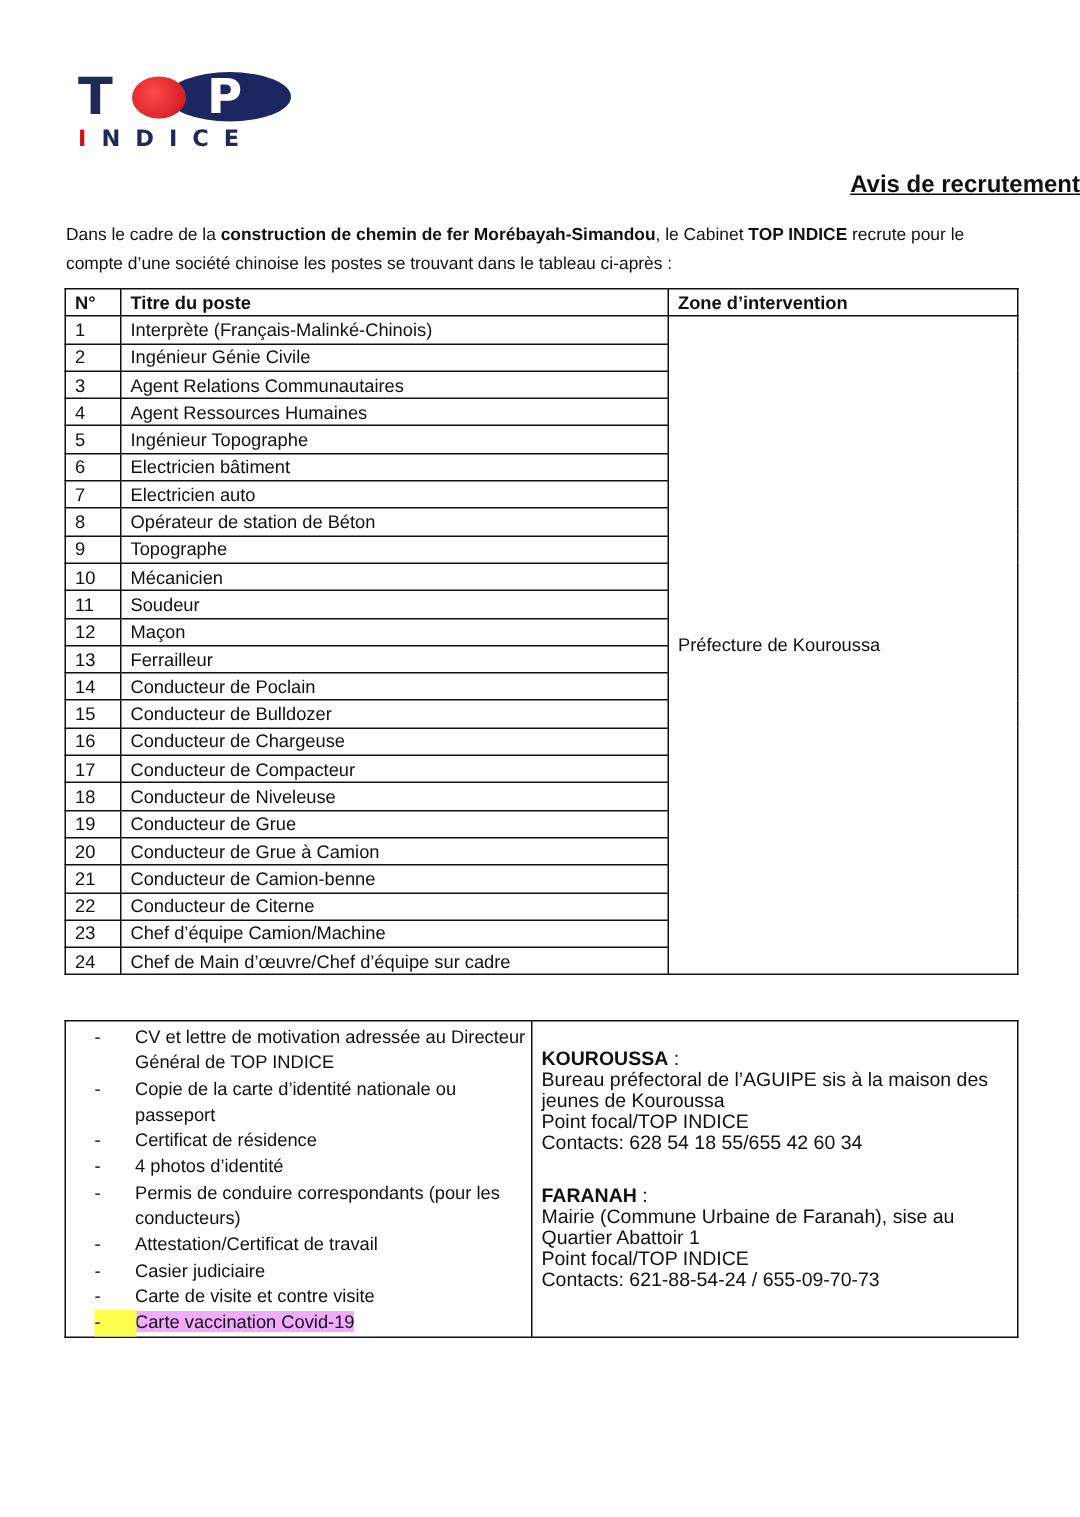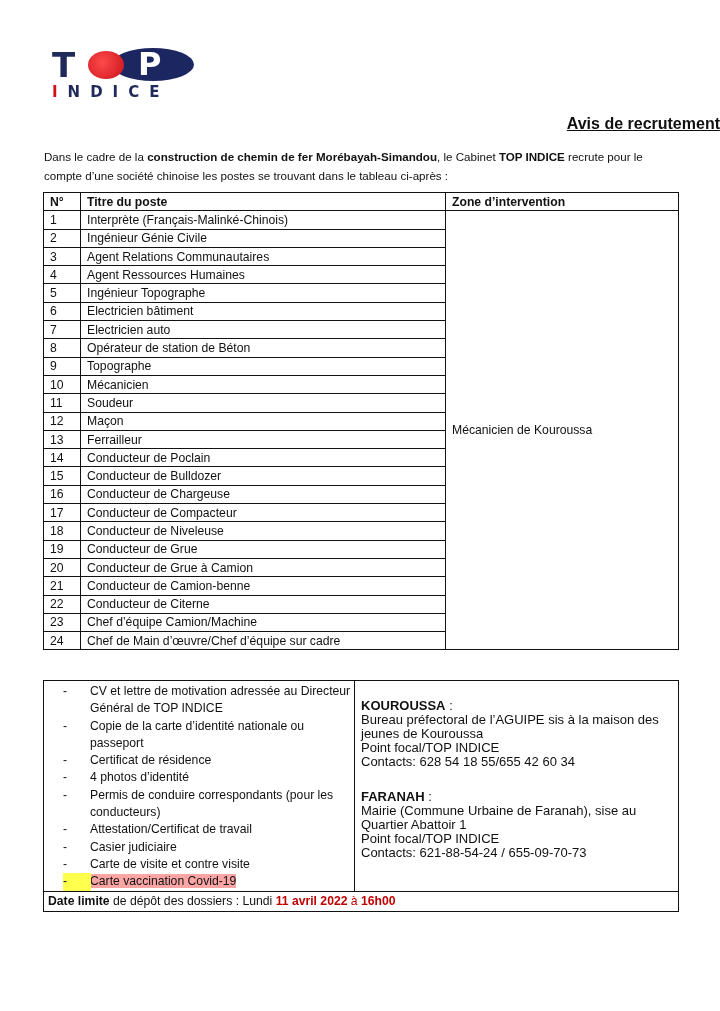--- a/index.html
+++ b/index.html
@@ -27,21 +27,21 @@
 
   .docs { left: 43px; top: 680px; width: 636px; }
   .docs td, .docs th { border: 1px solid #111; vertical-align: top; text-align: left; }
   .docs th { font-weight: bold; font-size: 12.2px; padding: 3px 6px; line-height: 18px; height: 36px; }
   .docs .left { width: 310px; padding: 2px 0 0 0; }
   .docs .right { padding: 3px 6px; font-size: 13px; line-height: 14px; }
   .doc-list { list-style: none; margin: 0; padding: 0; }
   .doc-list li { position: relative; padding-left: 46px; font-size: 12.2px; line-height: 17.3px; }
   .doc-list li .dash { position: absolute; left: 19px; top: 0; }
   .doc-list li.hl { background: transparent; }
-  .doc-list li.hl .hlwrap { background: #fca5a5; }
+  .doc-list li.hl .hlwrap { background: #f0abfc; }
   .doc-list li.hl .dash { background: #ffff4d; left: 19px; width: 28px; }
   .city { font-weight: bold; margin-top: 15px; display: block; }
   .city.second { margin-top: 21px; }
   .deadline td { padding: 1px 4px; font-size: 12.2px; line-height: 17px; }
   .red { color: #c00000; font-weight: bold; }
 </style>
 </head>
 <body>
 
 <div class="logo">
@@ -63,21 +63,21 @@
     <tr>
       <th class="num">N°</th>
       <th class="poste">Titre du poste</th>
       <th>Zone d’intervention</th>
     </tr>
   </thead>
   <tbody id="jobs-body">
       <tr>
         <td class="num">1</td>
         <td class="poste">Interprète (Français-Malinké-Chinois)</td>
-        <td class="zone-cell" rowspan="24">Mécanicien de Kouroussa</td>
+        <td class="zone-cell" rowspan="24">Préfecture de Kouroussa</td>
       </tr>
       <tr>
         <td class="num">2</td>
         <td class="poste">Ingénieur Génie Civile</td>
       </tr>
       <tr>
         <td class="num">3</td>
         <td class="poste">Agent Relations Communautaires</td>
       </tr>
       <tr>
@@ -191,17 +191,14 @@
             <div>Contacts: 628 54 18 55/655 42 60 34</div>
           </div>
           <div>
             <div class="city second"><span>FARANAH</span><span style="font-weight: normal;"> :</span></div>
             <div>Mairie (Commune Urbaine de Faranah), sise au Quartier Abattoir 1</div>
             <div>Point focal/TOP INDICE</div>
             <div>Contacts: 621-88-54-24 / 655-09-70-73</div>
           </div>
         </td>
   </tr>
-  <tr class="deadline">
-    <td colspan="2"><b>Date limite</b><span> de dépôt des dossiers : Lundi </span><span class="red">11 avril 2022</span><span style="color:#c00000"> à </span><span class="red">16h00</span></td>
-  </tr>
 </tbody>
   </table>
 
 </body></html>

